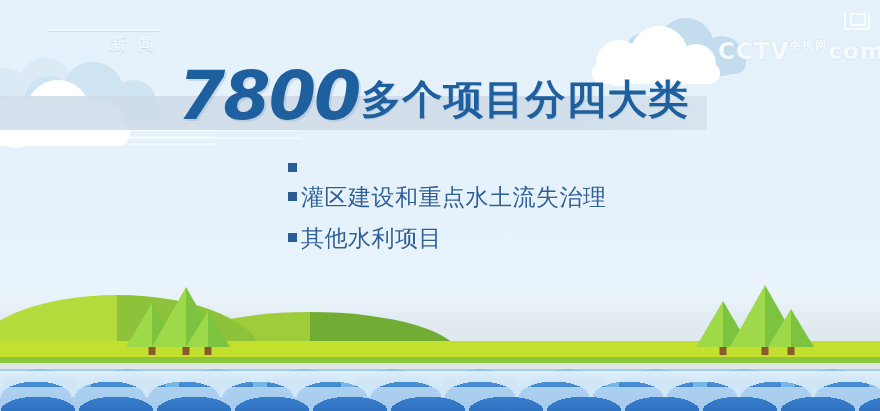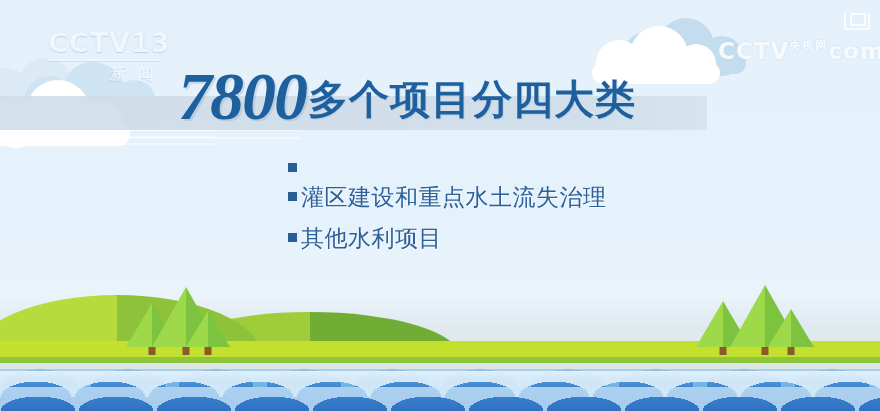--- a/index.html
+++ b/index.html
@@ -97,21 +97,20 @@
   
   #title-band {
     position:absolute; left:0; top:96px; width:707px; height:34px;
     background:linear-gradient(90deg,#cfdce8 0%,#cfdde9 82%,#d6e3ed 100%);
     opacity:.9;
   }
   #headline {
     position:absolute; left:178px; top:62px;
     white-space:nowrap;
     line-height:1;
-    font-family:Liberation Serif, serif;
   }
   #headline .num {
     font-size:68px; font-weight:bold; font-style:italic;
     color:#1e5f9e; letter-spacing:-2px;
     text-shadow:2px 2px 0 rgba(120,150,180,.25);
   }
   #headline .suffix {
     font-size:40px; font-weight:bold;
     color:#1e5f9e; letter-spacing:1px;
     position:relative; top:-6px; margin-left:2px;
@@ -265,23 +264,20 @@
     <div class="base" style="left:0px;  top:34px; width:126px; height:22px;"></div>
   </div>
   <div class="cloud" id="cloud-right-white" style="left:592px; top:26px; width:132px; height:48px;">
     <div class="lobe" style="left:4px;  top:14px; width:46px; height:46px;"></div>
     <div class="lobe" style="left:38px; top:0px;  width:58px; height:58px;"></div>
     <div class="lobe" style="left:84px; top:18px; width:40px; height:40px;"></div>
     <div class="base" style="left:0px;  top:36px; width:128px; height:22px;"></div>
   </div>
 
   <div id="cctv13-logo">
-    <div class="cctv-text">
-      <span>CCTV</span><span>13</span>
-    </div>
     <div class="cctv-rule"></div>
     <div class="cctv-sub">新闻</div>
   </div>
 
   <div id="cctv-com-watermark">
     <span>CCTV</span><span class="cn">央视网</span><span>com</span>
   </div>
 
   <div id="pip-icon"></div>
 

